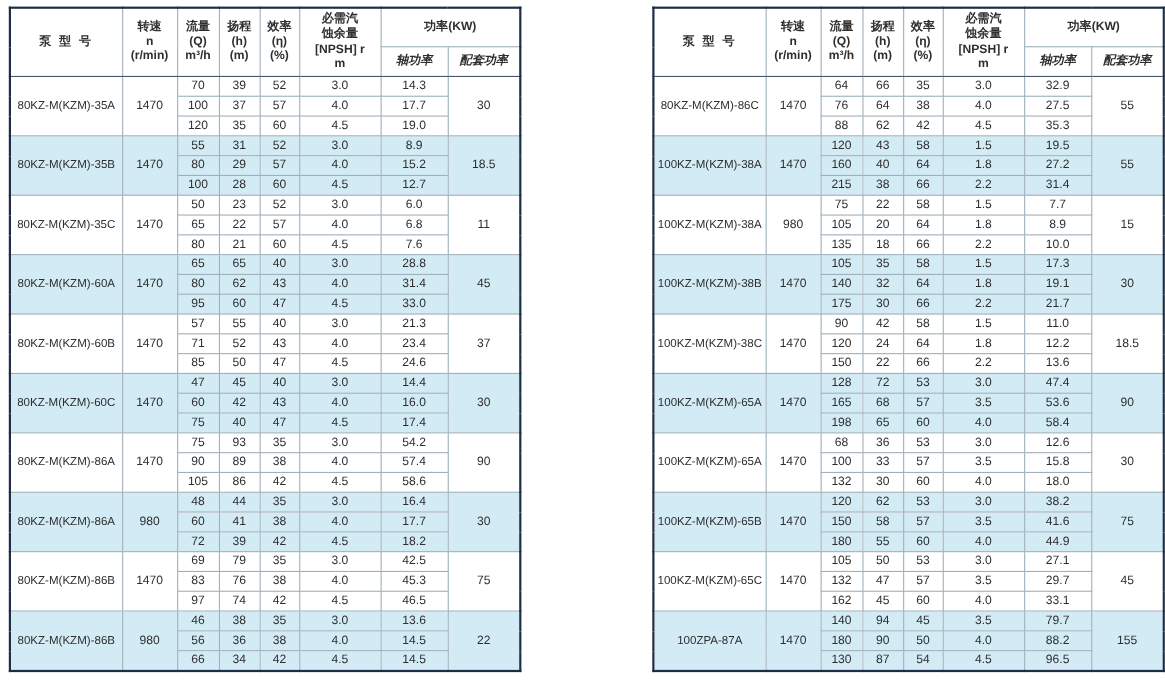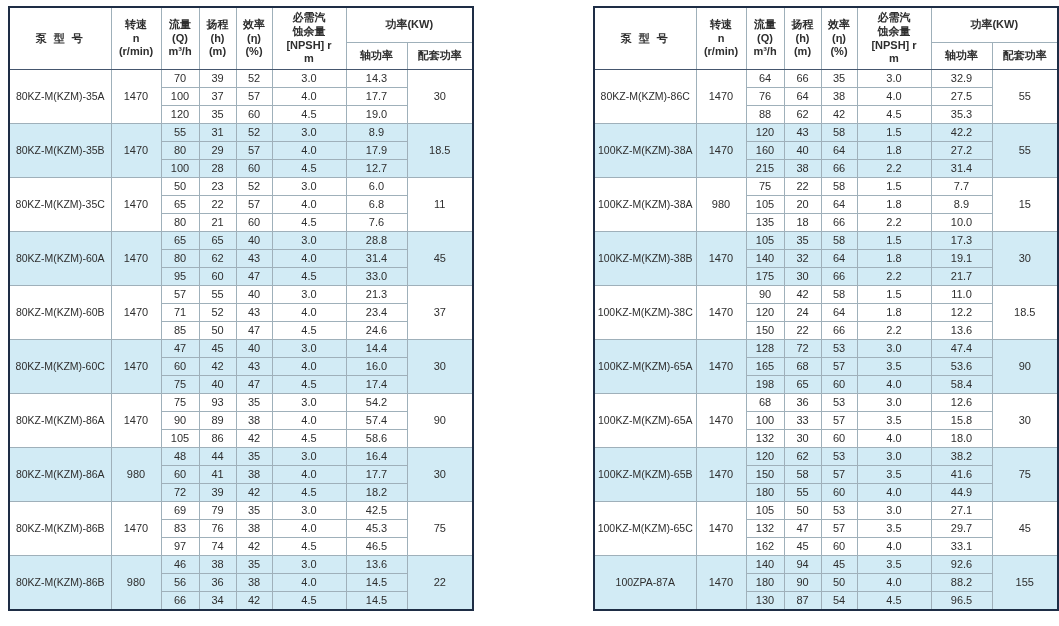--- a/index.html
+++ b/index.html
@@ -35,21 +35,21 @@
     overflow:hidden;
   }
   thead th{
     font-weight:bold;
     white-space:pre-line;
     background:#ffffff;
     font-size:11px;
   }
   thead tr.h-top th{height:34px;}
   thead tr.h-bot th{height:26px;}
-  thead tr.h-bot th{border-bottom:1px solid var(--group-line);}
+  thead tr.h-bot th{border-bottom:1px solid var(--group-line);font-style:italic;}
   thead th[rowspan]{border-bottom:1px solid var(--group-line);}
   th.model-h{letter-spacing:2px;margin-top:44px;}
   tbody td{height:17px;}
   tbody td.model-cell{font-size:10.5px;letter-spacing:0;}
   tbody tr.group-start td{border-top:1px solid var(--group-line);}
   tbody tr.shaded td{background:var(--band);}
 </style>
 </head>
 <body>
 
@@ -125,21 +125,21 @@
           <td>52</td>
           <td>3.0</td>
           <td>8.9</td>
           <td rowspan="3">18.5</td>
         </tr>
         <tr class="shaded ">
           <td>80</td>
           <td>29</td>
           <td>57</td>
           <td>4.0</td>
-          <td>17.9</td>
+          <td>15.2</td>
         </tr>
         <tr class="shaded ">
           <td>100</td>
           <td>28</td>
           <td>60</td>
           <td>4.5</td>
           <td>12.7</td>
         </tr>
         <tr class="group-start">
           <td rowspan="3" class="model-cell">80KZ-M(KZM)-35C</td>
@@ -398,21 +398,21 @@
           <td>4.5</td>
           <td>35.3</td>
         </tr>
         <tr class="shaded group-start">
           <td rowspan="3" class="model-cell">100KZ-M(KZM)-38A</td>
           <td rowspan="3">1470</td>
           <td>120</td>
           <td>43</td>
           <td>58</td>
           <td>1.5</td>
-          <td>42.2</td>
+          <td>19.5</td>
           <td rowspan="3">55</td>
         </tr>
         <tr class="shaded ">
           <td>160</td>
           <td>40</td>
           <td>64</td>
           <td>1.8</td>
           <td>27.2</td>
         </tr>
         <tr class="shaded ">
@@ -590,21 +590,21 @@
           <td>4.0</td>
           <td>33.1</td>
         </tr>
         <tr class="shaded group-start">
           <td rowspan="3" class="model-cell">100ZPA-87A</td>
           <td rowspan="3">1470</td>
           <td>140</td>
           <td>94</td>
           <td>45</td>
           <td>3.5</td>
-          <td>92.6</td>
+          <td>79.7</td>
           <td rowspan="3">155</td>
         </tr>
         <tr class="shaded ">
           <td>180</td>
           <td>90</td>
           <td>50</td>
           <td>4.0</td>
           <td>88.2</td>
         </tr>
         <tr class="shaded ">

